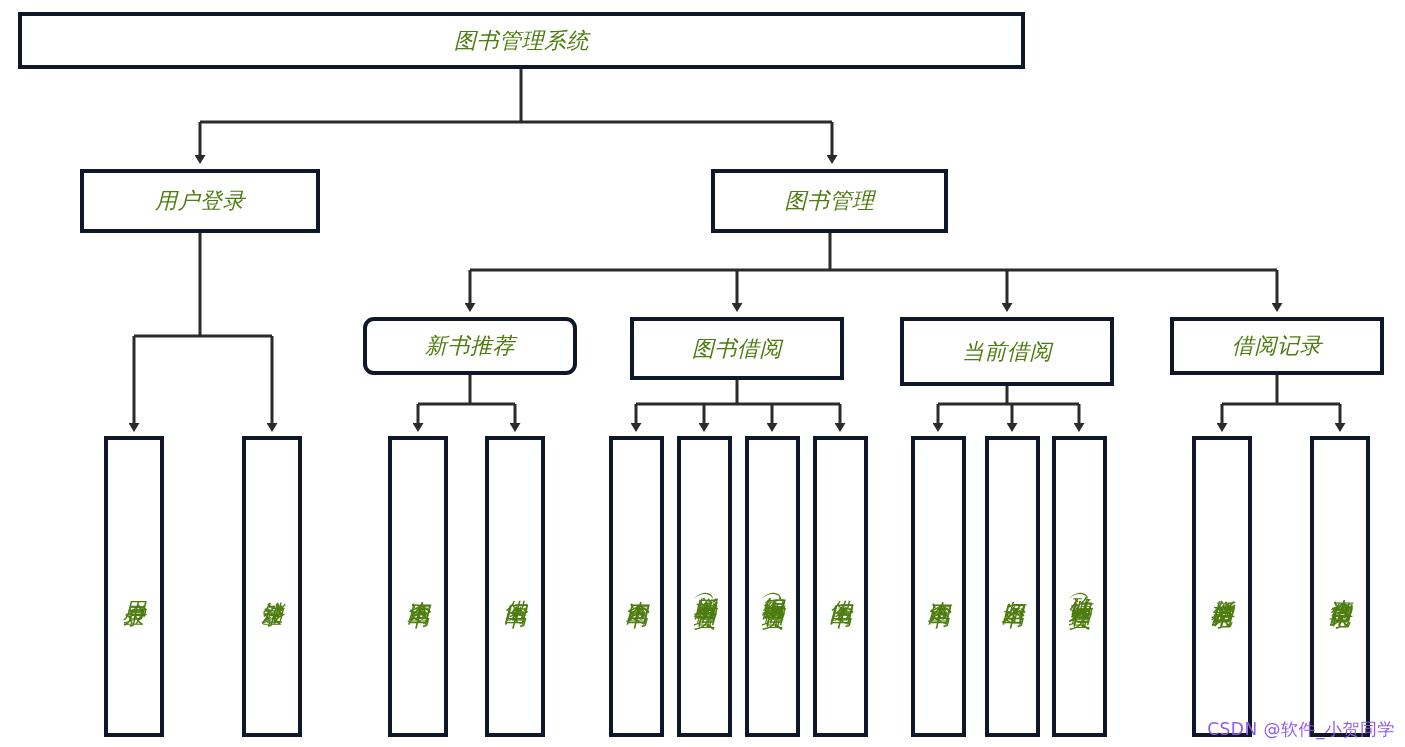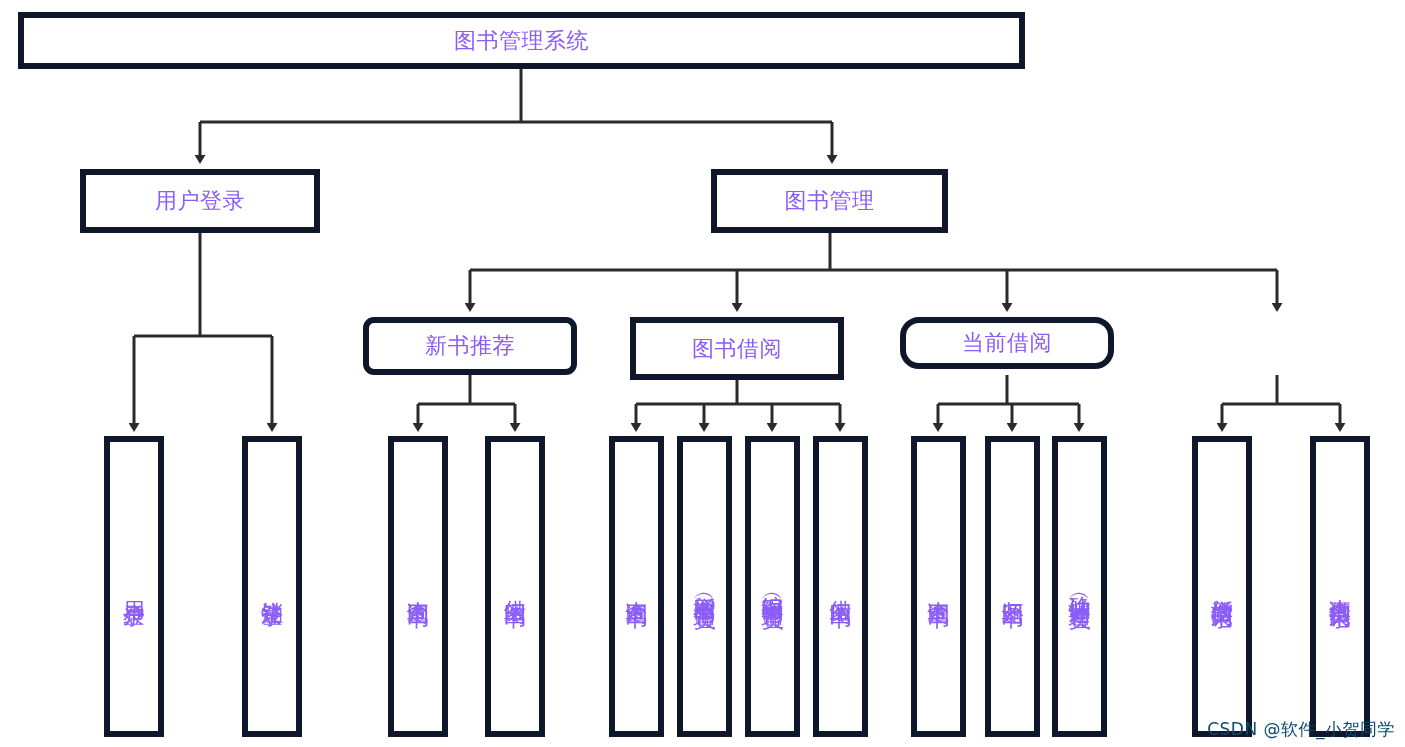--- a/index.html
+++ b/index.html
@@ -20,27 +20,28 @@
   #edges {
     position: absolute;
     left: 0;
     top: 0;
     width: 1405px;
     height: 747px;
   }
   .node {
     position: absolute;
     box-sizing: border-box;
-    border: 6px solid #0f172a;
+    border: 4px solid #0f172a;
     background: #ffffff;
     display: flex;
     align-items: center;
     justify-content: center;
-    color: #8b5cf6;
+    color: #4d7c0f;
     z-index: 2;
+    font-style: italic;
   }
   .node.horizontal {
     font-size: 22px;
     letter-spacing: 0.5px;
   }
   .node.vertical {
     writing-mode: vertical-rl;
     text-orientation: upright;
     font-size: 22px;
     line-height: 1.18;
@@ -53,21 +54,21 @@
     writing-mode: vertical-rl;
     text-orientation: upright;
     display: block;
     text-align: center;
   }
   .watermark {
     position: absolute;
     right: 10px;
     bottom: 6px;
     font-size: 17px;
-    color: #0c4a6e;
+    color: #8b5cf6;
     z-index: 3;
     white-space: nowrap;
     letter-spacing: 0.5px;
   }
 </style>
 </head>
 <body>
 
 <div id="canvas">
 
@@ -131,22 +132,25 @@
   <div class="node horizontal" id="node-l2-1" style="left: 711px; top: 169px; width: 237px; height: 64px;">
     <span>图书管理</span>
   </div>
 
   <div class="node horizontal" id="node-l3-0" style="left: 363px; top: 317px; width: 214px; height: 58px; border-radius: 11px;">
     <span>新书推荐</span>
   </div>
   <div class="node horizontal" id="node-l3-1" style="left: 630px; top: 317px; width: 214px; height: 63px;">
     <span>图书借阅</span>
   </div>
-  <div class="node horizontal" id="node-l3-2" style="left: 900px; top: 317px; width: 214px; height: 52px; border-radius: 19px;">
+  <div class="node horizontal" id="node-l3-2" style="left: 900px; top: 317px; width: 214px; height: 69px;">
     <span>当前借阅</span>
+  </div>
+  <div class="node horizontal" id="node-l3-3" style="left: 1170px; top: 317px; width: 214px; height: 58px;">
+    <span>借阅记录</span>
   </div>
 
   <div class="node vertical" id="leaf-0" style="left: 104px; top: 436px; width: 60px; height: 301px;">
     <span class="vtext">用户登录</span>
   </div>
   <div class="node vertical" id="leaf-1" style="left: 242px; top: 436px; width: 60px; height: 301px;">
     <span class="vtext">注销登录</span>
   </div>
   <div class="node vertical" id="leaf-2" style="left: 388px; top: 436px; width: 60px; height: 301px;">
     <span class="vtext">查询图书</span>

